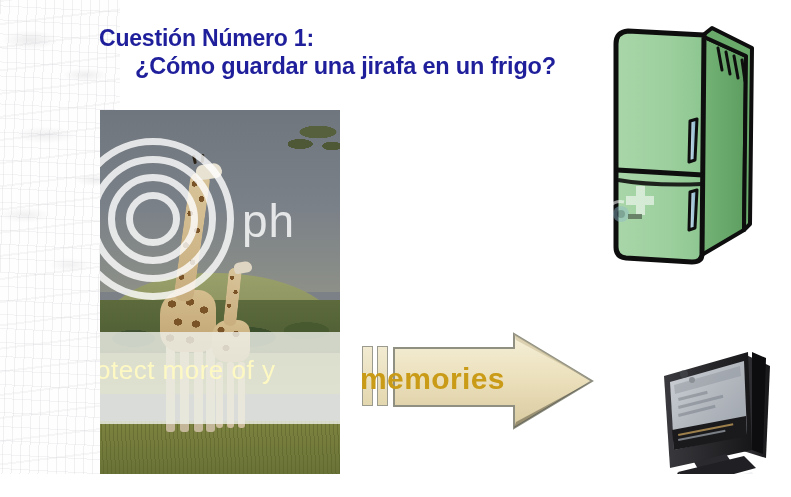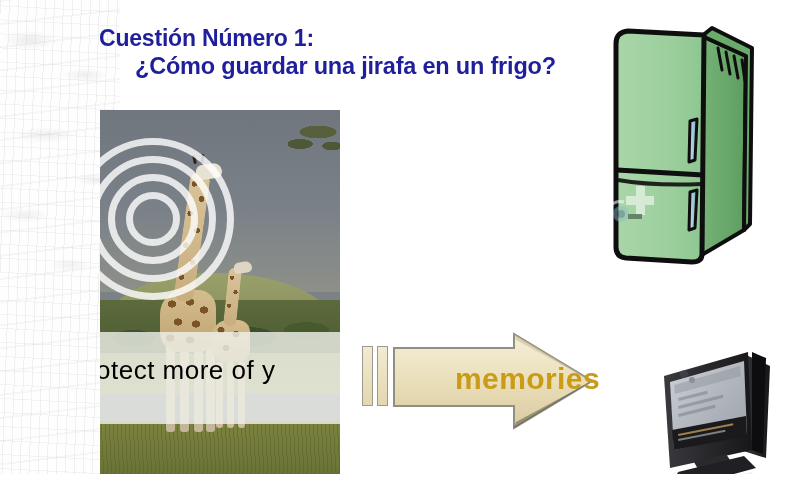--- a/index.html
+++ b/index.html
@@ -208,38 +208,38 @@
     font-size: 46px; font-weight: normal; letter-spacing: 1px;
     pointer-events: none;
   }
   .wm-band {
     position: absolute; left: 0; top: 222px; width: 100%; height: 92px;
     background: rgba(240,243,236,.80);
     pointer-events: none;
   }
   .wm-band-text {
     position: absolute; left: -4px; top: 245px; width: 260px;
-    color: #000000; font-size: 26px; letter-spacing: .5px;
+    color: #fef9c3; font-size: 26px; letter-spacing: .5px;
     white-space: nowrap; pointer-events: none;
   }
 
   
   #arrow-group { position: absolute; left: 362px; top: 332px; width: 232px; height: 98px; }
   .arrow-tail-seg {
     position: absolute; top: 14px; width: 9px; height: 58px;
     background: linear-gradient(180deg, #f2ebd2 0%, #e3d7ae 100%);
     border: 1px solid #9a9a8e;
   }
   .arrow-tail-seg.s1 { left: 0px; }
   .arrow-tail-seg.s2 { left: 15px; }
   #arrow-shape { position: absolute; left: 30px; top: 0; width: 202px; height: 98px; }
   .arrow-wm-text {
     position: absolute; left: -2px; top: 30px; width: 240px;
     color: #c99b17; font-size: 30px; font-weight: bold; letter-spacing: .4px;
-    white-space: nowrap; pointer-events: none; text-align: right;
+    white-space: nowrap; pointer-events: none;
   }
 
   
   #fridge { position: absolute; left: 594px; top: 18px; width: 190px; height: 250px; }
 
   
   #monitor { position: absolute; left: 648px; top: 346px; width: 140px; height: 148px; }
 </style>
 </head>
 <body>
@@ -282,20 +282,21 @@
       <div class="gs-neck"></div>
       <div class="gs-head"></div>
     </div>
 
     <div class="wm-rings">
       <div class="wm-ring r1"></div>
       <div class="wm-ring r2"></div>
       <div class="wm-ring r3"></div>
       <div class="wm-ring r4"></div>
     </div>
+    <div class="wm-ph">ph</div>
     <div class="wm-band"></div>
     <div class="wm-band-text">otect more of y</div>
   </div>
 
   <div id="arrow-group">
     <div class="arrow-tail-seg s1"></div>
     <div class="arrow-tail-seg s2"></div>
     <svg id="arrow-shape" viewBox="0 0 202 98">
       <defs>
         <linearGradient id="arrowFill" x1="0" y1="0" x2="0" y2="1">

